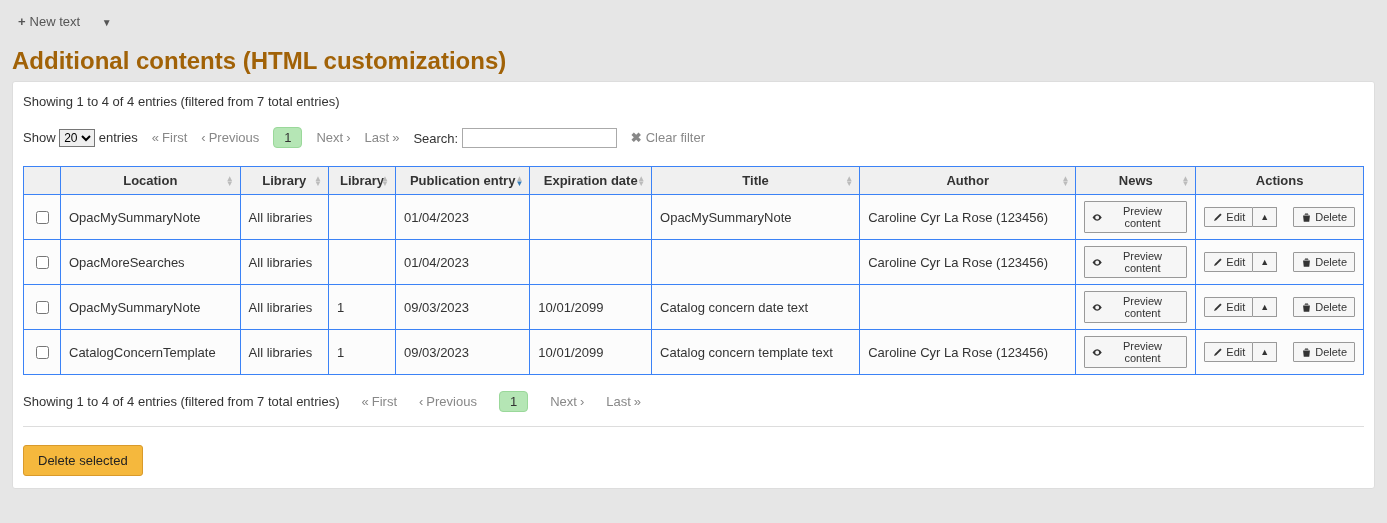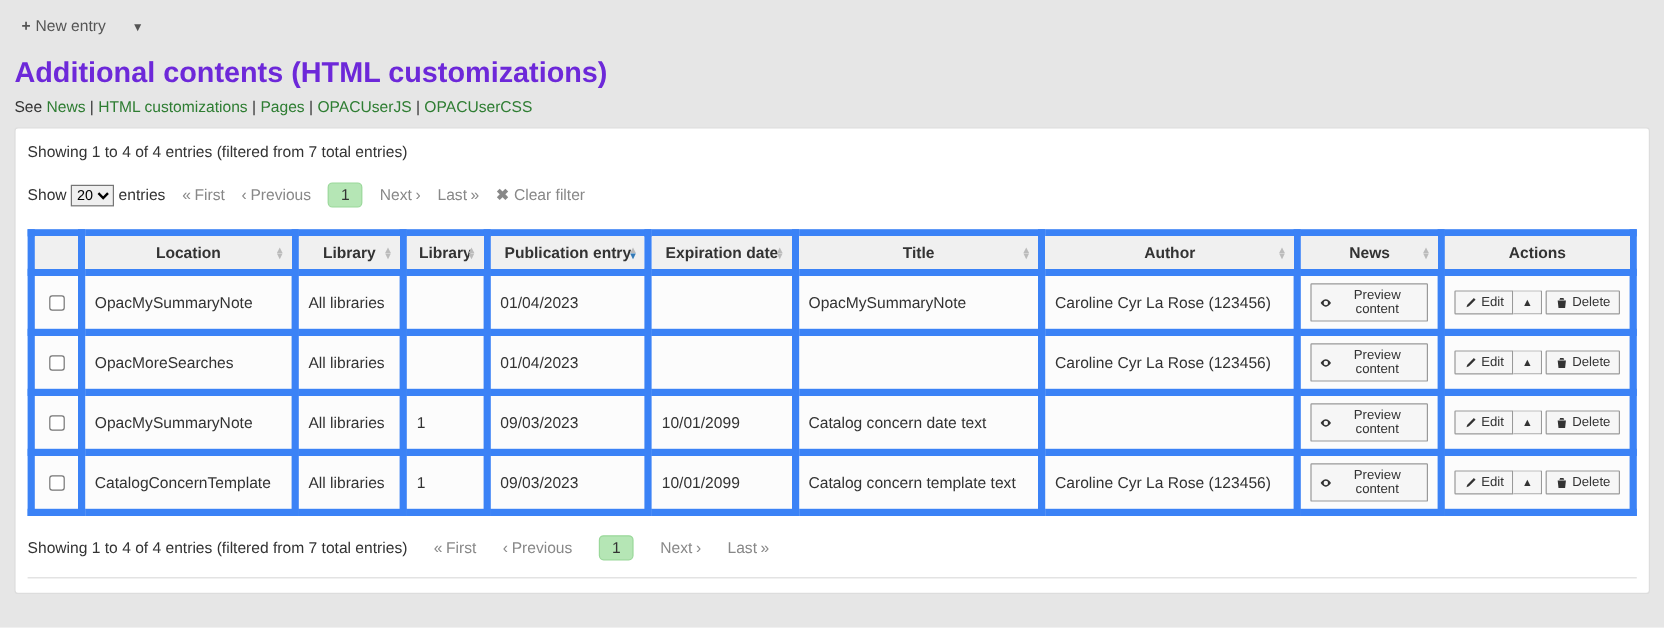--- a/index.html
+++ b/index.html
@@ -31,21 +31,21 @@
 .btn-chevron {
   background: transparent;
   border: none;
   color: #555;
   cursor: pointer;
   margin-left: 6px;
   font-size: 10px;
 }
 h1.page-title {
   font-size: 24px;
-  color: #6d28d9;
+  color: #a16207;
   margin: 4px 0 6px 0;
   font-weight: bold;
 }
 .see-links {
   font-size: 13px;
   margin-bottom: 10px;
 }
 .see-links a {
   color: #2e7d32;
   text-decoration: none;
@@ -99,21 +99,21 @@
   display: inline-flex;
   align-items: center;
   gap: 4px;
 }
 table.data-table {
   width: 100%;
   border-collapse: collapse;
   border: 1px solid #ccc;
 }
 table.data-table th, table.data-table td {
-  border: 6px solid #3b82f6;
+  border: 1px solid #3b82f6;
   padding: 6px 8px;
   text-align: left;
   vertical-align: middle;
 }
 table.data-table thead th {
   background: #f0f0f0;
   font-weight: bold;
   position: relative;
   text-align: center;
 }
@@ -161,21 +161,21 @@
   border-top-right-radius: 0;
   border-bottom-right-radius: 0;
 }
 .btn-group .btn-small:last-child {
   border-top-left-radius: 0;
   border-bottom-left-radius: 0;
   border-left: none;
 }
 .actions-wrap {
   display: flex;
-  gap: 3px;
+  gap: 16px;
   align-items: center;
 }
 .bottom-controls {
   display: flex;
   align-items: center;
   gap: 22px;
   margin-top: 16px;
   padding-bottom: 14px;
   border-bottom: 1px solid #ddd;
 }
@@ -195,41 +195,29 @@
 }
 svg.icon { width: 11px; height: 11px; }
 </style>
 </head>
 <body>
 
 <div class="page">
   <div class="toolbar-top">
     <button class="btn-new-entry">
       <span style="font-weight:bold;">+</span>
-      <span>New entry</span>
+      <span>New text</span>
     </button>
     <button class="btn-chevron">
       <span>▼</span>
     </button>
   </div>
 
   <h1 class="page-title">Additional contents (HTML customizations)</h1>
 
-  <div class="see-links">
-    <span>See </span>
-    <a href="#">News</a>
-    <span> | </span>
-    <a href="#">HTML customizations</a>
-    <span> | </span>
-    <a href="#">Pages</a>
-    <span> | </span>
-    <a href="#">OPACUserJS</a>
-    <span> | </span>
-    <a href="#">OPACUserCSS</a>
-  </div>
 
   <div class="panel">
     <div class="panel-inner">
       <div class="info-text">Showing 1 to 4 of 4 entries (filtered from 7 total entries)</div>
 
       <div class="controls-row">
         <div>
           <span>Show</span>
           <select>
             <option>20</option>
@@ -248,20 +236,24 @@
         <span class="pager-current">1</span>
         <span class="pager-btn">
           <span>Next</span>
           <span>›</span>
         </span>
         <span class="pager-btn">
           <span>Last</span>
           <span>»</span>
         </span>
 
+        <div>
+          <span>Search:</span>
+          <input type="text" class="search-input" value="" style="">
+        </div>
 
         <span class="clear-filter">
           <span style="font-weight:bold;">✖</span>
           <span>Clear filter</span>
         </span>
       </div>
 
       <table class="data-table">
         <thead>
           <tr>
@@ -501,15 +493,16 @@
         <span class="pager-btn">
           <span>Next</span>
           <span>›</span>
         </span>
         <span class="pager-btn">
           <span>Last</span>
           <span>»</span>
         </span>
       </div>
 
+      <button class="btn-delete-selected">Delete selected</button>
     </div>
   </div>
 </div>
 
 </body></html>

